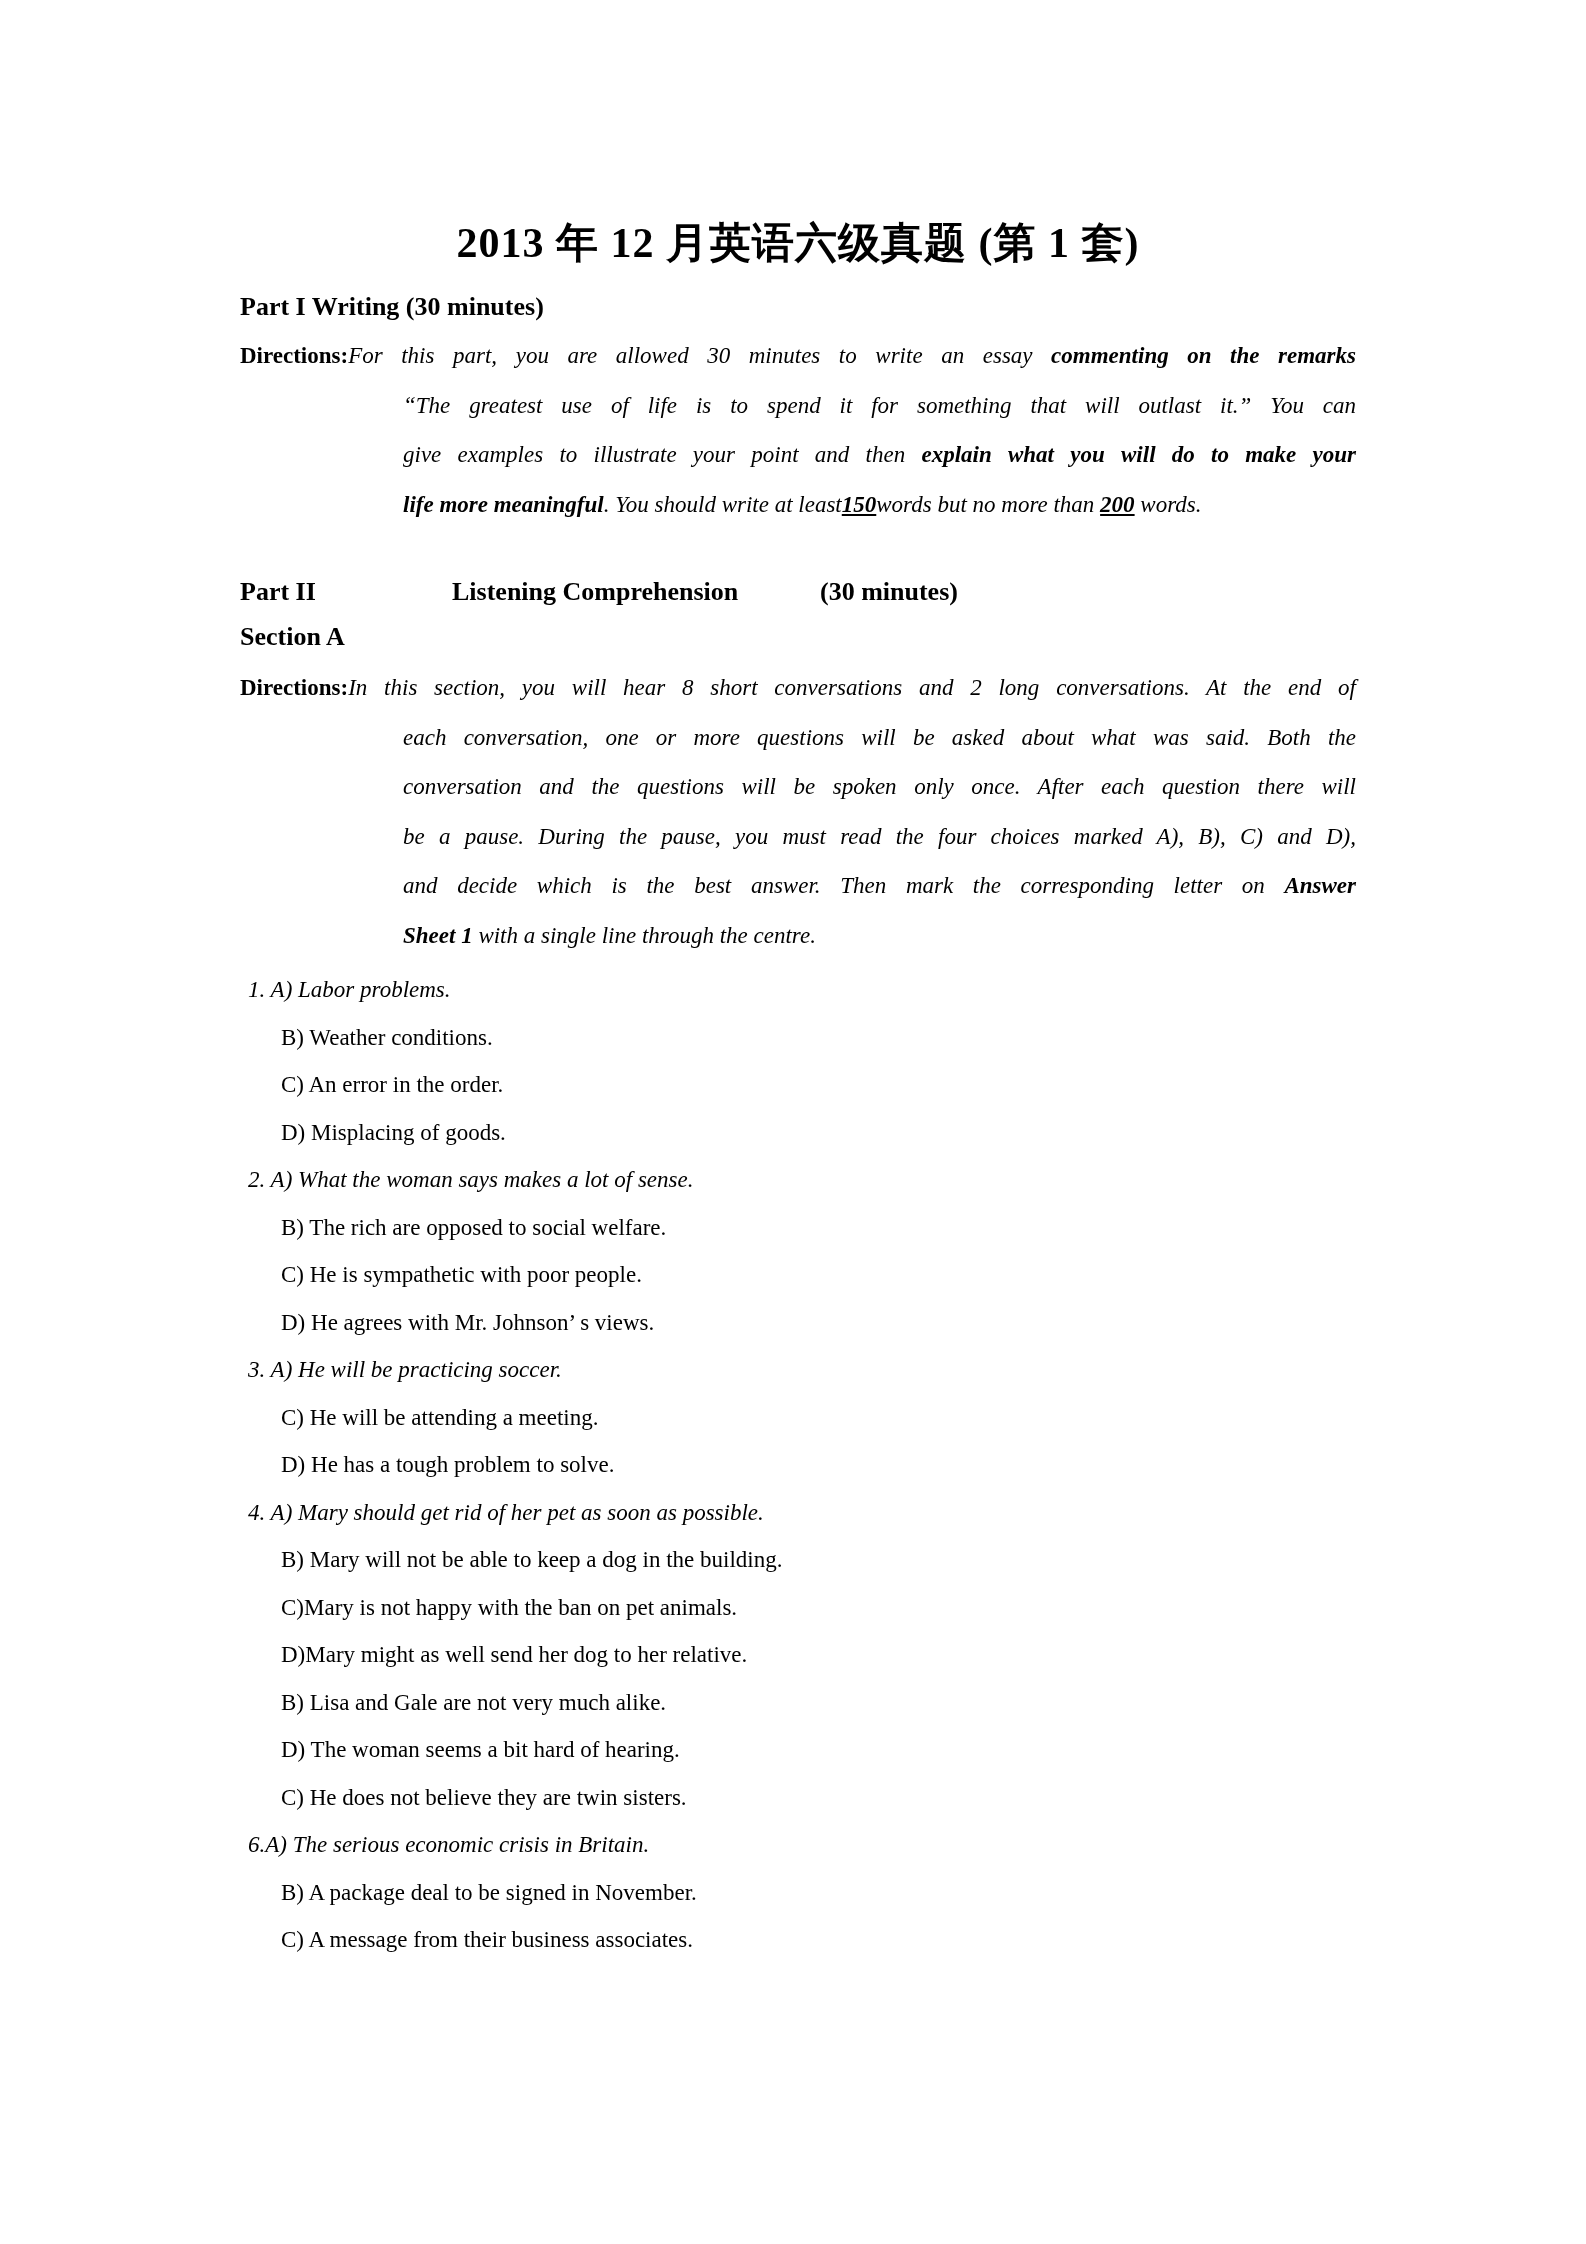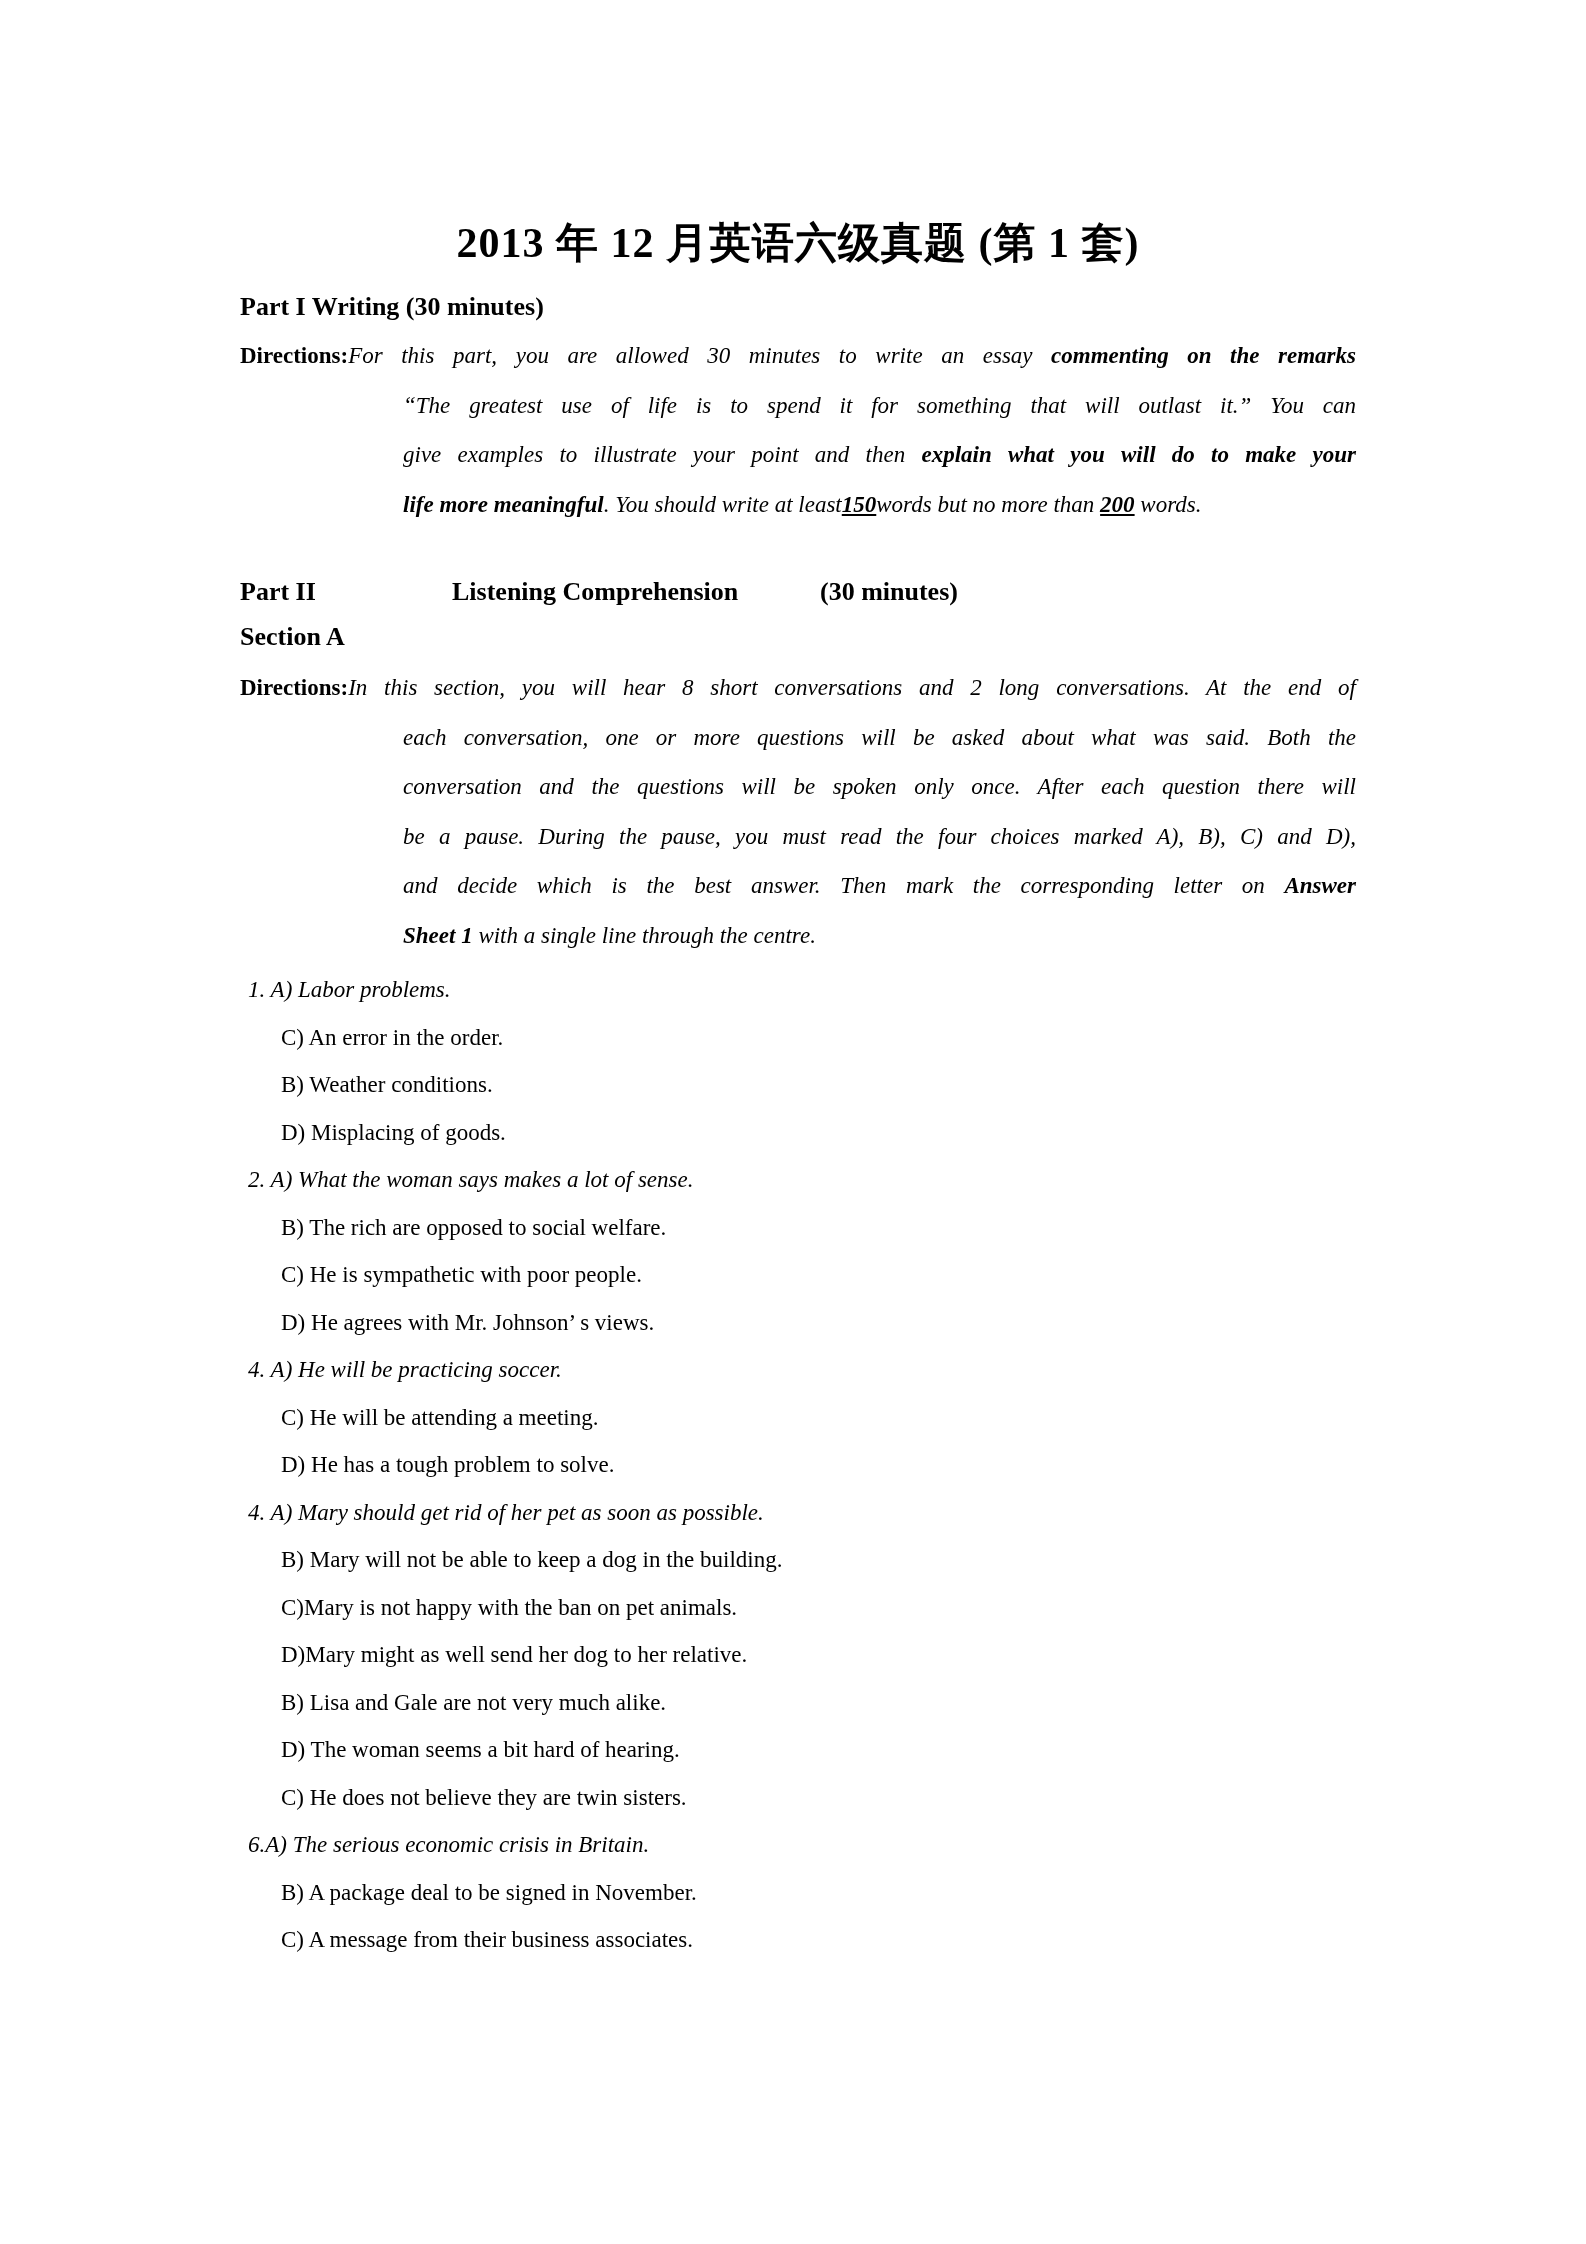--- a/index.html
+++ b/index.html
@@ -93,28 +93,28 @@
       <div class="line just hang"><span class="seg-b">Directions:</span><span class="seg-i">In this section, you will hear 8 short conversations and 2 long conversations. At the end of</span></div>
       <div class="line just"><span class="seg-i">each conversation, one or more questions will be asked about what was said. Both the</span></div>
       <div class="line just"><span class="seg-i">conversation and the questions will be spoken only once. After each question there will</span></div>
       <div class="line just"><span class="seg-i">be a pause. During the pause, you must read the four choices marked A), B), C) and D),</span></div>
       <div class="line just"><span class="seg-i">and decide which is the best answer. Then mark the corresponding letter on </span><span class="seg-bi">Answer</span></div>
       <div class="line"><span class="seg-bi">Sheet 1</span><span class="seg-i"> with a single line through the centre.</span></div>
     </div>
 
   <div class="questions">
       <div class="q-line q-first">1. A) Labor problems.</div>
+      <div class="q-line q-opt">B) Weather conditions.</div>
       <div class="q-line q-opt">C) An error in the order.</div>
-      <div class="q-line q-opt">B) Weather conditions.</div>
       <div class="q-line q-opt">D) Misplacing of goods.</div>
       <div class="q-line q-first">2. A) What the woman says makes a lot of sense.</div>
       <div class="q-line q-opt">B) The rich are opposed to social welfare.</div>
       <div class="q-line q-opt">C) He is sympathetic with poor people.</div>
       <div class="q-line q-opt">D) He agrees with Mr. Johnson’ s views.</div>
-      <div class="q-line q-first">4. A) He will be practicing soccer.</div>
+      <div class="q-line q-first">3. A) He will be practicing soccer.</div>
       <div class="q-line q-opt">C) He will be attending a meeting.</div>
       <div class="q-line q-opt">D) He has a tough problem to solve.</div>
       <div class="q-line q-first">4. A) Mary should get rid of her pet as soon as possible.</div>
       <div class="q-line q-opt">B) Mary will not be able to keep a dog in the building.</div>
       <div class="q-line q-opt">C)Mary is not happy with the ban on pet animals.</div>
       <div class="q-line q-opt">D)Mary might as well send her dog to her relative.</div>
       <div class="q-line q-opt">B) Lisa and Gale are not very much alike.</div>
       <div class="q-line q-opt">D) The woman seems a bit hard of hearing.</div>
       <div class="q-line q-opt">C) He does not believe they are twin sisters.</div>
       <div class="q-line q-first">6.A) The serious economic crisis in Britain.</div>

